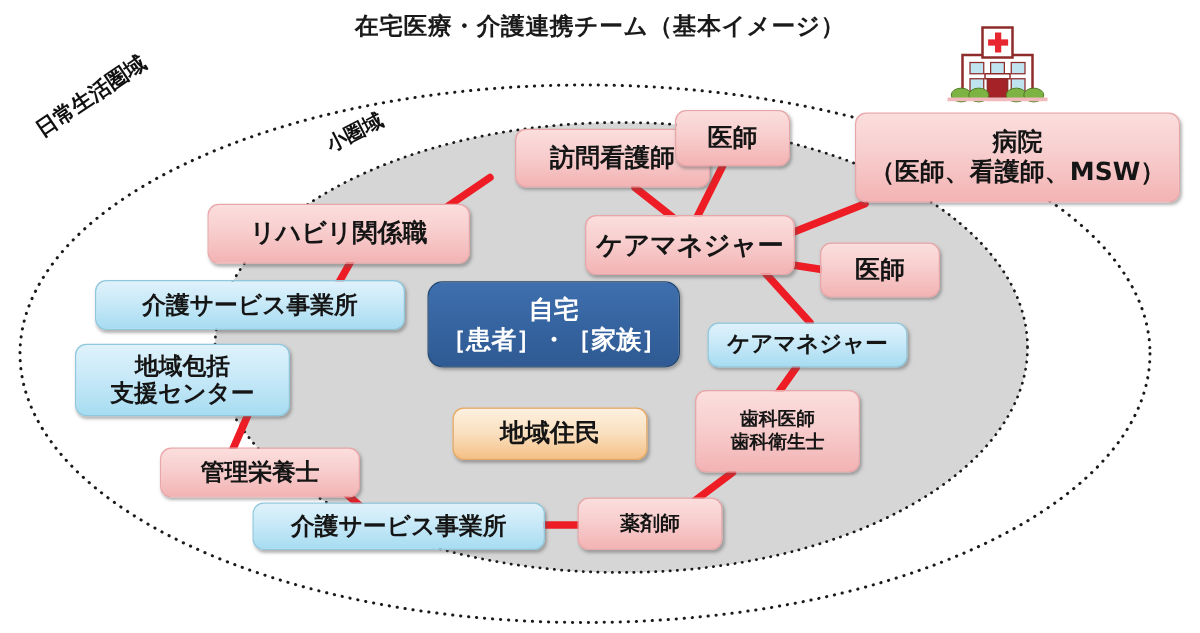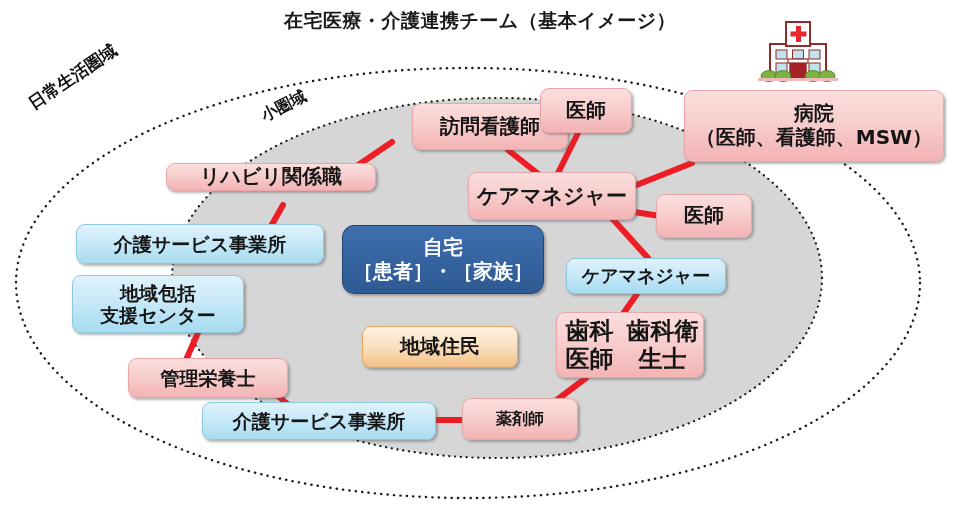--- a/index.html
+++ b/index.html
@@ -117,21 +117,21 @@
 
   <div class="node pink" style="left:540px;top:88px;width:92px;height:45px;font-size:20px;">
     <span>医師</span>
   </div>
 
   <div class="node pink" style="left:684px;top:90px;width:260px;height:72px;font-size:20px;flex-direction:column;">
     <span>病院</span>
     <span>（医師、看護師、MSW）</span>
   </div>
 
-  <div class="node pink" style="left:166px;top:163px;width:210px;height:28px;font-size:20px;">
+  <div class="node pink" style="left:166px;top:163px;width:210px;height:48px;font-size:20px;">
     <span>リハビリ関係職</span>
   </div>
 
   <div class="node pink" style="left:468px;top:172px;width:168px;height:48px;font-size:21px;">
     <span>ケアマネジャー</span>
   </div>
 
   <div class="node pink" style="left:656px;top:194px;width:96px;height:44px;font-size:20px;">
     <span>医師</span>
   </div>
@@ -142,30 +142,30 @@
 
   <div class="node home" style="left:342px;top:225px;width:202px;height:69px;font-size:20px;flex-direction:column;">
     <span>自宅</span>
     <span>［患者］・［家族］</span>
   </div>
 
   <div class="node blue" style="left:566px;top:258px;width:160px;height:36px;font-size:18px;">
     <span>ケアマネジャー</span>
   </div>
 
-  <div class="node blue" style="left:72px;top:275px;width:172px;height:58px;font-size:19px;flex-direction:column;align-items:center;">
+  <div class="node blue" style="left:60px;top:275px;width:172px;height:58px;font-size:19px;flex-direction:column;align-items:center;">
     <span>地域包括</span>
     <span>支援センター</span>
   </div>
 
   <div class="node orange" style="left:362px;top:310px;width:156px;height:42px;font-size:20px;">
     <span>地域住民</span>
   </div>
 
-  <div class="node pink" style="left:556px;top:312px;width:148px;height:66px;font-size:24px;flex-direction:row;">
+  <div class="node pink" style="left:556px;top:312px;width:132px;height:66px;font-size:15px;flex-direction:column;">
     <span>歯科医師</span>
     <span>歯科衛生士</span>
   </div>
 
   <div class="node pink" style="left:128px;top:358px;width:160px;height:40px;font-size:19px;">
     <span>管理栄養士</span>
   </div>
 
   <div class="node blue" style="left:202px;top:402px;width:234px;height:38px;font-size:19px;">
     <span>介護サービス事業所</span>

